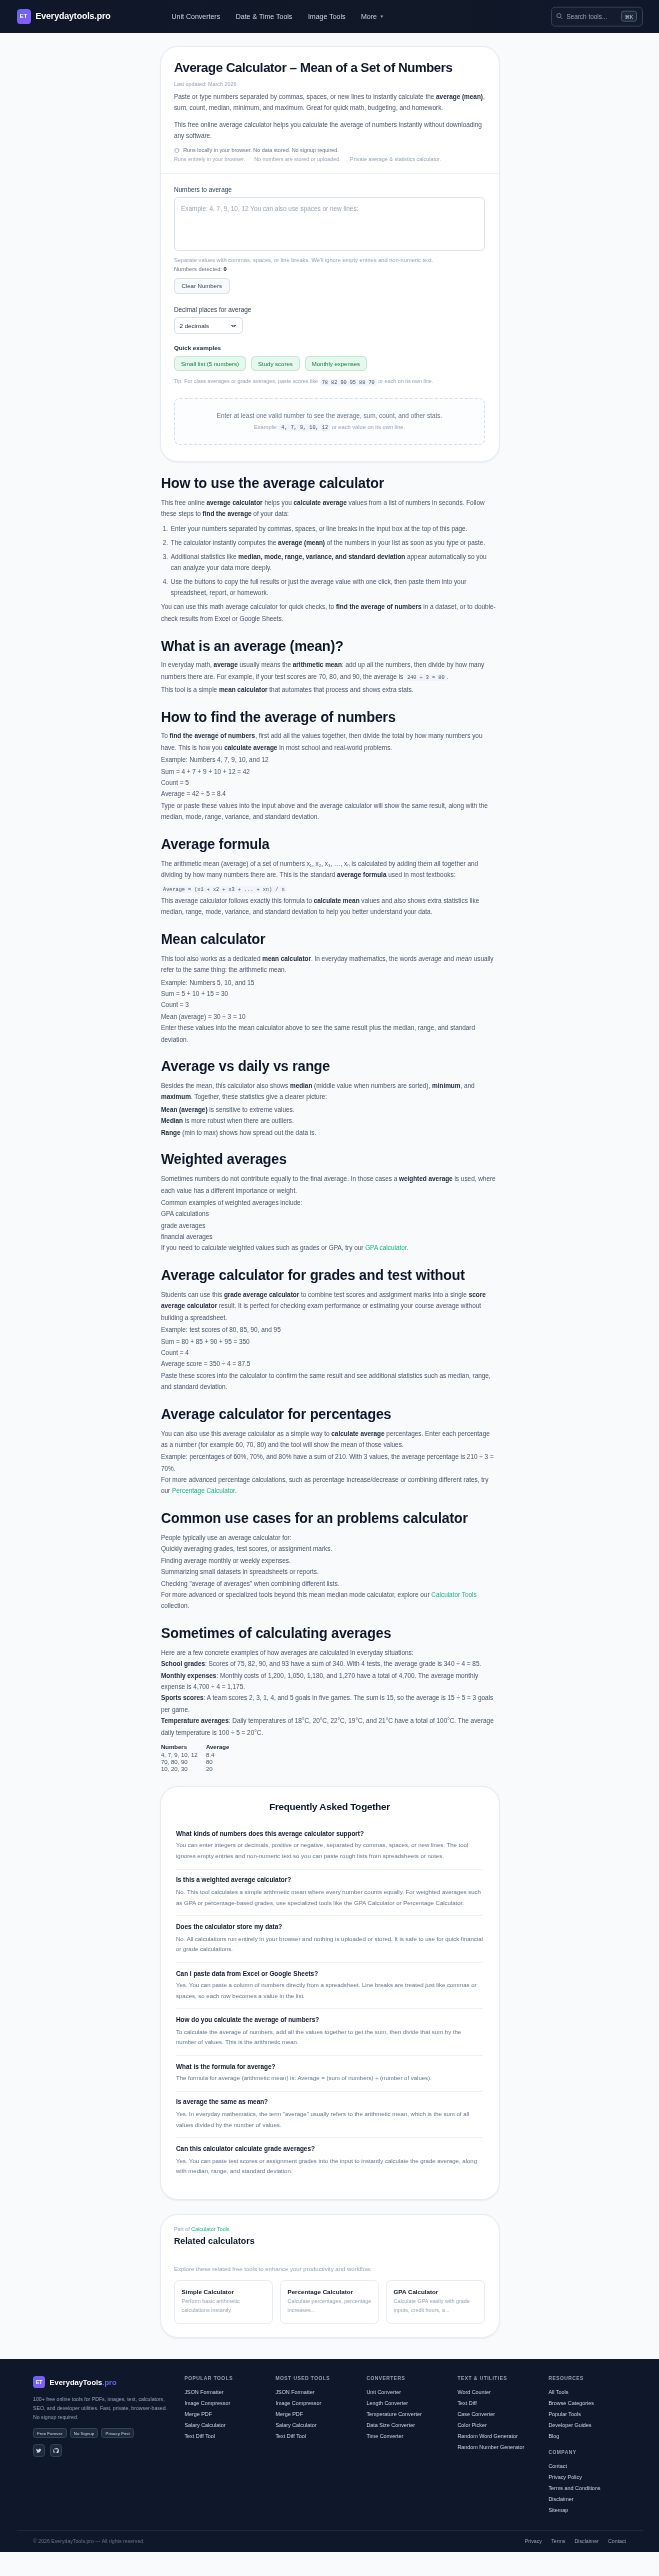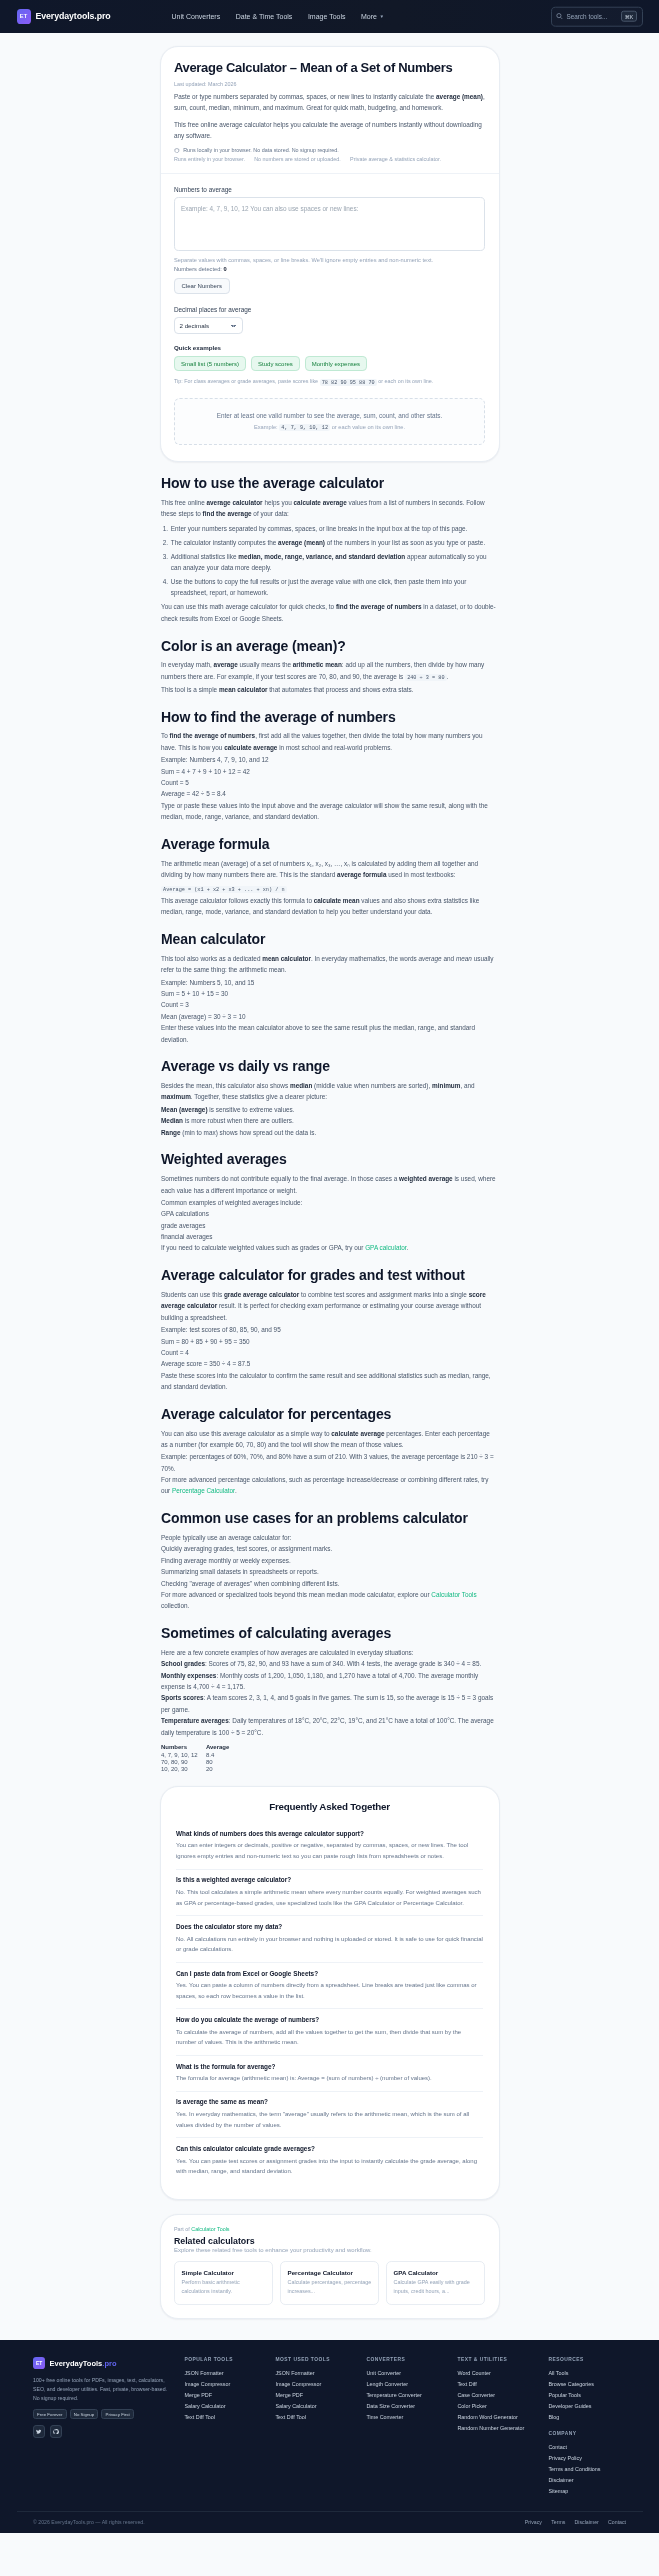--- a/index.html
+++ b/index.html
@@ -157,21 +157,21 @@
   }
   .faq-item { border-bottom: 0.5px solid #eef2f7; padding: 6.7px 0; }
   .faq-item:last-child { border-bottom: none; }
   .faq-q { font-size: 6.4px; font-weight: bold; color: #0f172a; margin-bottom: 3.6px; }
   .faq-a { font-size: 6px; line-height: 1.8; color: #64748b; }
 
   
   .related-card { margin: 13.4px auto 20.6px; padding: 11.3px 13.4px 13.4px; }
   .related-eyebrow { font-size: 5.4px; color: #94a3b8; margin-bottom: 3.6px; }
   .related-eyebrow a { color: #10b981; }
-  .related-h { font-size: 8.8px; font-weight: bold; color: #0f172a; margin-bottom: 1px; }
+  .related-h { font-size: 8.8px; font-weight: bold; color: #0f172a; margin-bottom: 20px; }
   .related-sub { font-size: 6px; color: #94a3b8; margin-bottom: 8.2px; }
   .related-grid { display: grid; grid-template-columns: 1fr 1fr 1fr; gap: 6.7px; }
   .related-tile { border: 0.5px solid #e8edf3; border-radius: 5.2px; padding: 6.7px 6.7px 7.7px; background: #fff; }
   .rt-title { font-size: 6.2px; font-weight: bold; color: #0f172a; margin-bottom: 2.6px; }
   .rt-desc { font-size: 5.4px; line-height: 1.65; color: #94a3b8; }
 
   
   .site-footer { background: #0f172a; color: #cbd5e1; padding: 17.5px 0 0; }
   .footer-inner { width: 626px; margin: 0 auto; display: flex; gap: 13.4px; padding: 0 16.5px; }
   .f-brand-col { width: 138px; flex: 0 0 138px; }
@@ -312,21 +312,21 @@
     <ol>
       <li><span>Enter your numbers separated by commas, spaces, or line breaks in the input box at the top of this page.</span></li>
       <li><span>The calculator instantly computes the </span><b>average (mean)</b><span> of the numbers in your list as soon as you type or paste.</span></li>
       <li><span>Additional statistics like </span><b>median, mode, range, variance, and standard deviation</b><span> appear automatically so you can analyze your data more deeply.</span></li>
       <li><span>Use the buttons to copy the full results or just the average value with one click, then paste them into your spreadsheet, report, or homework.</span></li>
     </ol>
     <p>
       <span>You can use this math average calculator for quick checks, to </span><b>find the average of numbers</b><span> in a dataset, or to double-check results from Excel or Google Sheets.</span>
     </p>
 
-    <h2>Color is an average (mean)?</h2>
+    <h2>What is an average (mean)?</h2>
     <p>
       <span>In everyday math, </span><b>average</b><span> usually means the </span><b>arithmetic mean</b><span>: add up all the numbers, then divide by how many numbers there are. For example, if your test scores are 70, 80, and 90, the average is </span><code class="inline">240 ÷ 3 = 80</code><span>.</span>
     </p>
     <p>
       <span>This tool is a simple </span><b>mean calculator</b><span> that automates that process and shows extra stats.</span>
     </p>
 
     <h2>How to find the average of numbers</h2>
     <p>
       <span>To </span><b>find the average of numbers</b><span>, first add all the values together, then divide the total by how many numbers you have. This is how you </span><b>calculate average</b><span> in most school and real-world problems.</span>

